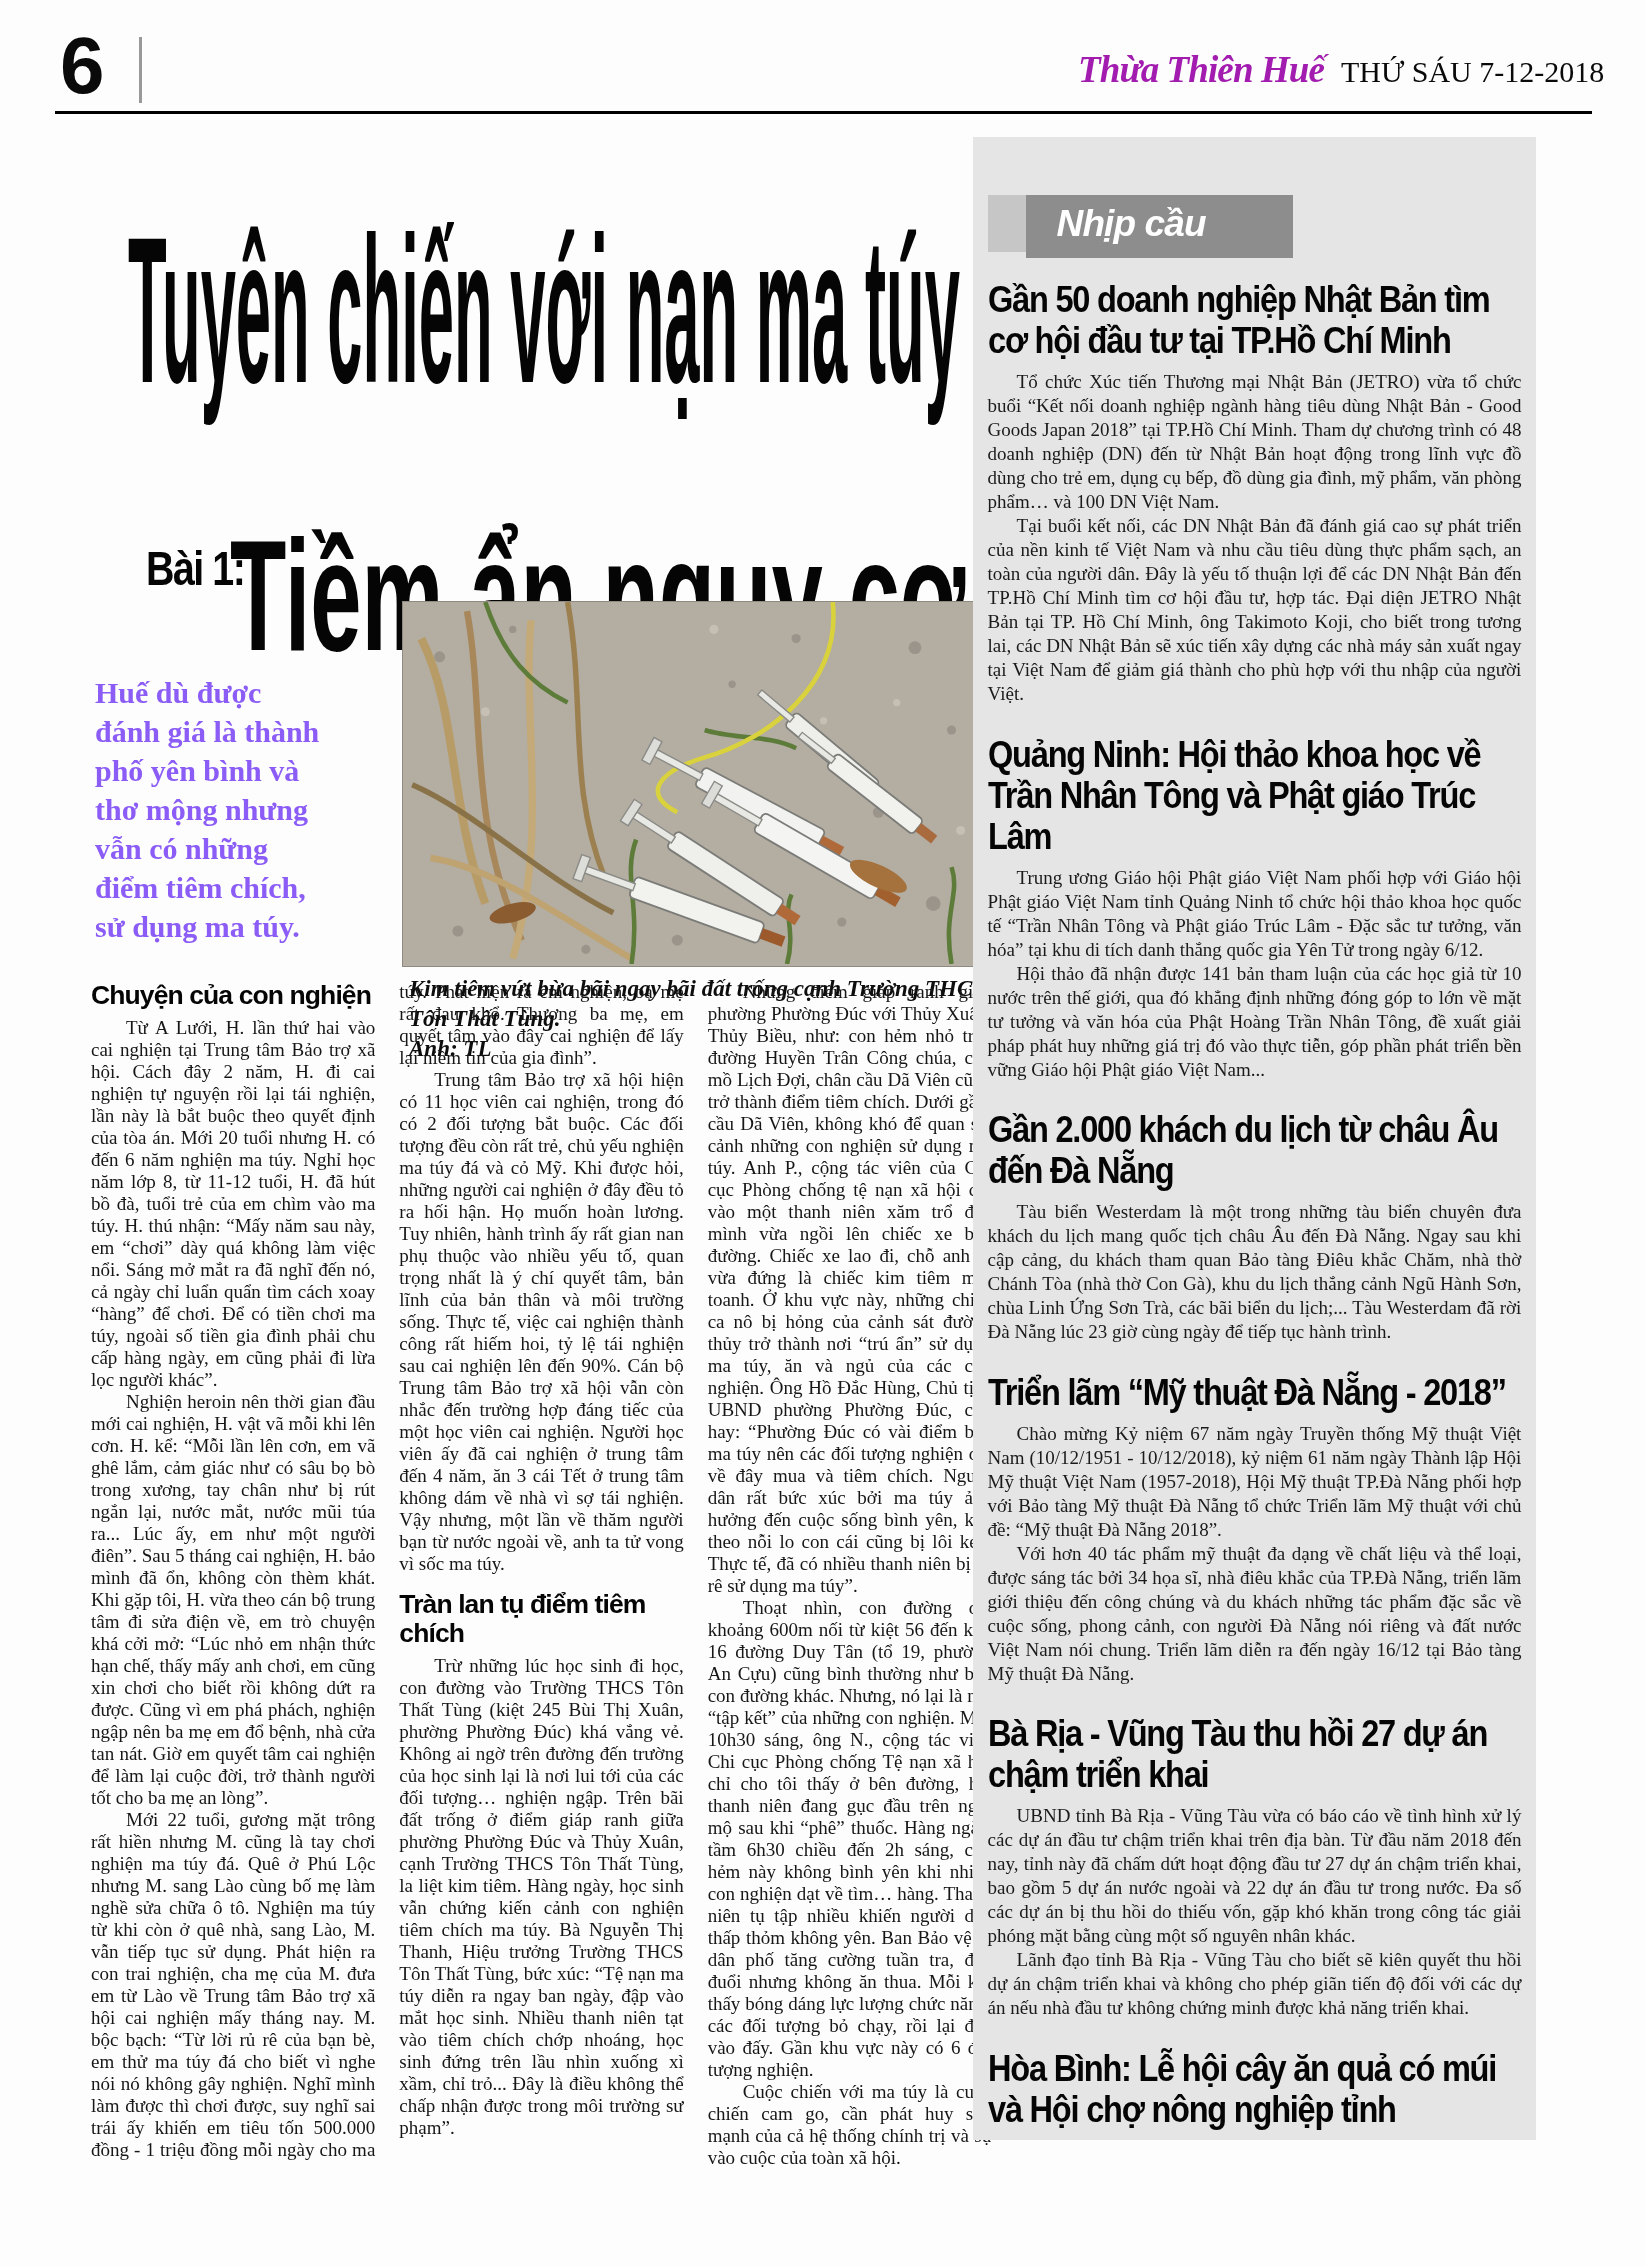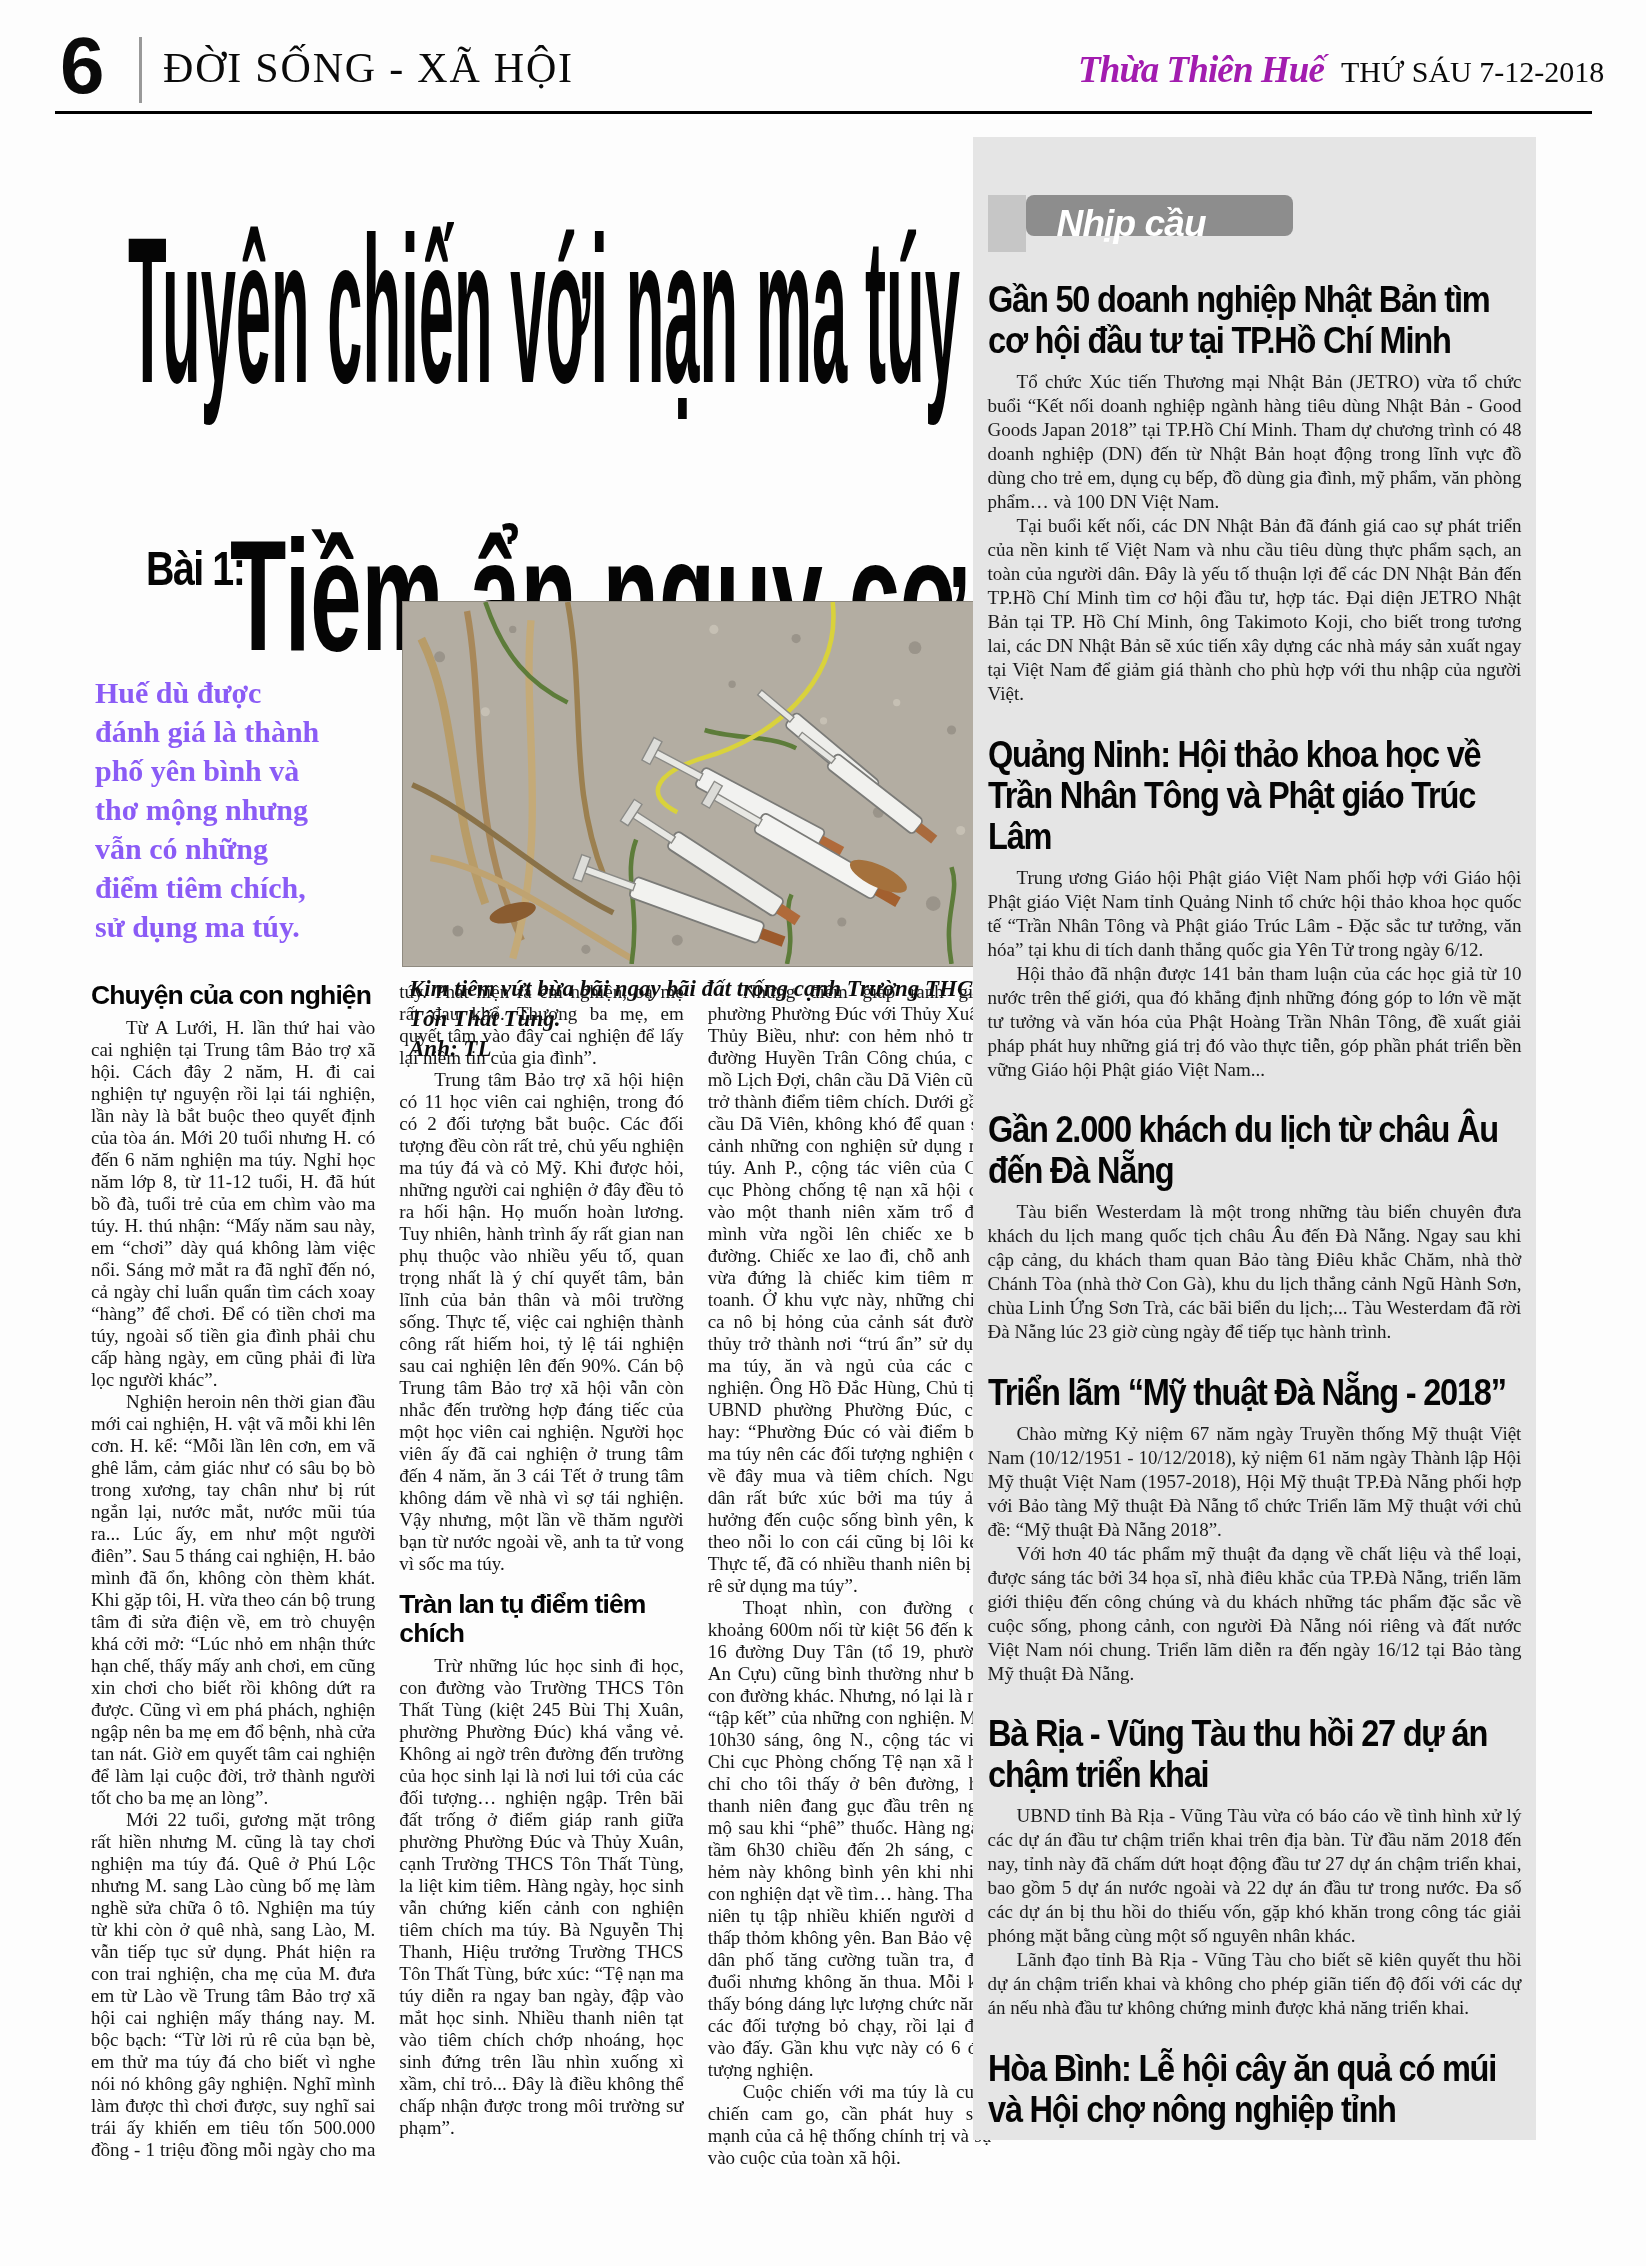--- a/index.html
+++ b/index.html
@@ -30,37 +30,36 @@
   .col-h.second{margin-top:14.6px;}
   .col-p{font:19px/22px "Liberation Serif",serif;text-align:justify;text-indent:35px;margin:0;color:#161616;}
   .col-by{font:bold 21px "Liberation Serif",serif;text-align:right;margin:5.5px 3.7px 0 0;color:#000;}
   .col-by .note{font-style:italic;}
   
   .sidebar{position:absolute;left:973px;top:137px;width:563px;height:2003px;background:#e5e5e5;
            overflow:hidden;padding:0;}
   .sb-inner{padding:58px 14.6px 0 14.6px;}
   .nhipcau{display:flex;height:57px;margin-bottom:27.4px;}
   .nhipcau .lightcell{width:38px;height:57px;background:#c6c6c6;}
-  .nhipcau .darkcell{width:267px;height:41px;background:#8d8d8d;border-radius:8px;}
+  .nhipcau .darkcell{width:267px;height:63px;background:#8d8d8d;}
   .nhipcau .label{font:bold italic 37px/57px "Liberation Sans",sans-serif;color:#fff;padding-left:31px;
                   letter-spacing:-0.9px;}
   .sb-title{font-family:"Liberation Sans",sans-serif;font-weight:bold;font-size:37px;line-height:41px;
             letter-spacing:-1.4px;transform:scaleX(.88);transform-origin:left top;width:113%;
             margin:27.4px 0 9.1px 0;color:#050505;}
   .sb-title.first{margin-top:0;}
   .sb-p{font:19px/24px "Liberation Serif",serif;text-align:justify;text-indent:29px;margin:0;color:#1a1a1a;}
 </style>
 </head>
 <body>
 
 <div id="page">
 
   <div class="pagenum">6</div>
   <div class="hdr-bar"></div>
-  <div class="section-name">ĐỜI SỐNG - XÃ HỘI</div>
   <div class="brand">Thừa Thiên Huế</div>
   <div class="issue-date">THỨ SÁU 7-12-2018</div>
   <div class="hdr-rule"></div>
 
   <svg class="svg-head" style="left:128px;top:163px;" width="841" height="247" viewBox="0 0 920 270">
     <text x="0" y="240" font-size="228" textLength="910" lengthAdjust="spacingAndGlyphs">Tuyên chiến với nạn ma túy</text>
   </svg>
 
 
   <div class="kicker">Bài 1:</div>

